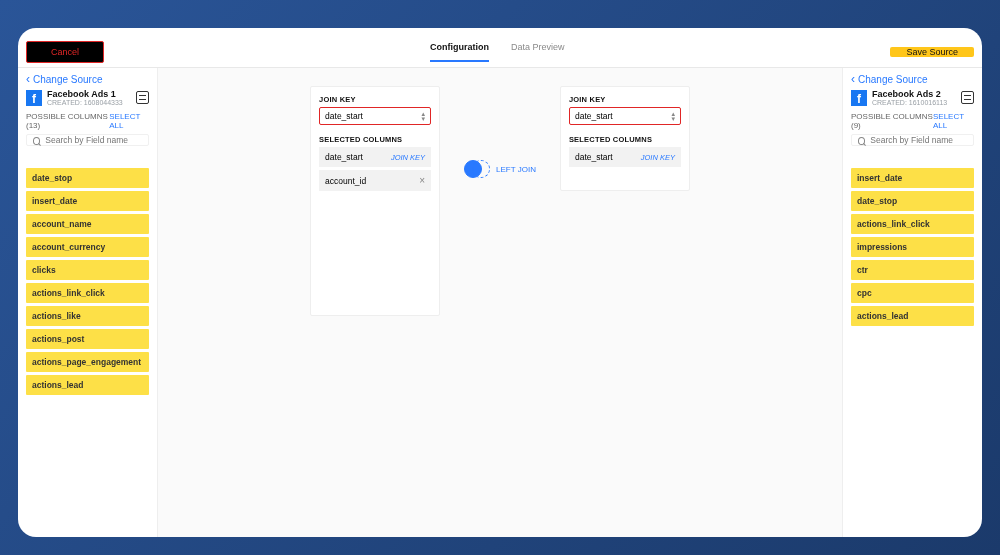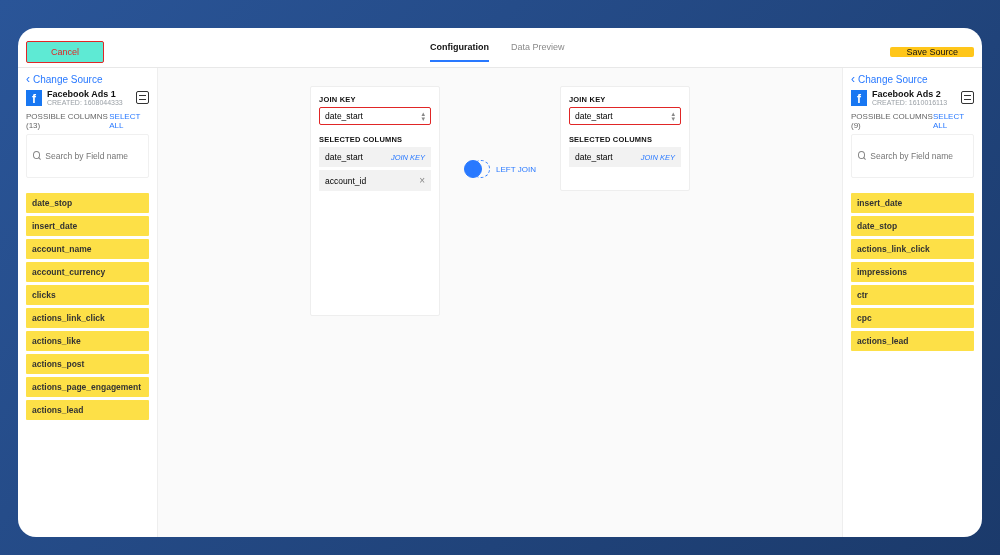--- a/index.html
+++ b/index.html
@@ -17,21 +17,21 @@
     display: flex;
     align-items: center;
     justify-content: space-between;
     padding: 8px 8px 0 8px;
     height: 40px;
     border-bottom: 1px solid #e8e8e8;
   }
   .btn-cancel {
     border: 1px solid #e02626;
     color: #e02626;
-    background: #5eead4;
+    background: #000000;
     font-size: 9px;
     padding: 5px 24px;
     border-radius: 2px;
     cursor: pointer;
   }
   .tabs { display: flex; gap: 22px; font-size: 9px; color: #8a8a8a; }
   .tab { padding-bottom: 8px; cursor: pointer; }
   .tab.active { color: #111; font-weight: 600; border-bottom: 2px solid #2979ff; }
   .btn-save {
     background: #ffc61a;
@@ -78,23 +78,23 @@
   .doc-icon {
     width: 13px; height: 13px; border: 1px solid #333; border-radius: 2px;
     display: flex; flex-direction: column; justify-content: space-evenly; align-items: center;
     cursor: pointer;
   }
   .doc-icon::before, .doc-icon::after { content: ""; height: 1px; width: 7px; background: #333; }
   .cols-head { display: flex; justify-content: space-between; align-items: center; font-size: 8px; margin-bottom: 4px; }
   .cols-head .lbl { color: #666; }
   .cols-head .sel { color: #2979ff; cursor: pointer; }
   .search {
-    display: flex; align-items: flex-start; gap: 5px;
+    display: flex; align-items: flex-end; gap: 5px;
     background: #fff; border: 1px solid #f0f0f0; border-radius: 2px;
-    padding: 16px 6px; margin-bottom: 15px;
+    padding: 0 6px; margin-bottom: 22px;
   }
   .search-icon { width: 8px; height: 8px; border: 1px solid #888; border-radius: 50%; position: relative; }
   .search-icon::after { content: ""; position: absolute; width: 3px; height: 1px; background: #888; transform: rotate(45deg); bottom: -1px; right: -2px; }
   .search input { border: none; outline: none; font-size: 8.5px; width: 100%; color: #555; }
   .col-list { display: flex; flex-direction: column; gap: 3px; overflow-y: auto; }
   .col-item {
     background: #fde047;
     font-size: 8.5px;
     color: #333;
     padding: 5px 6px;

